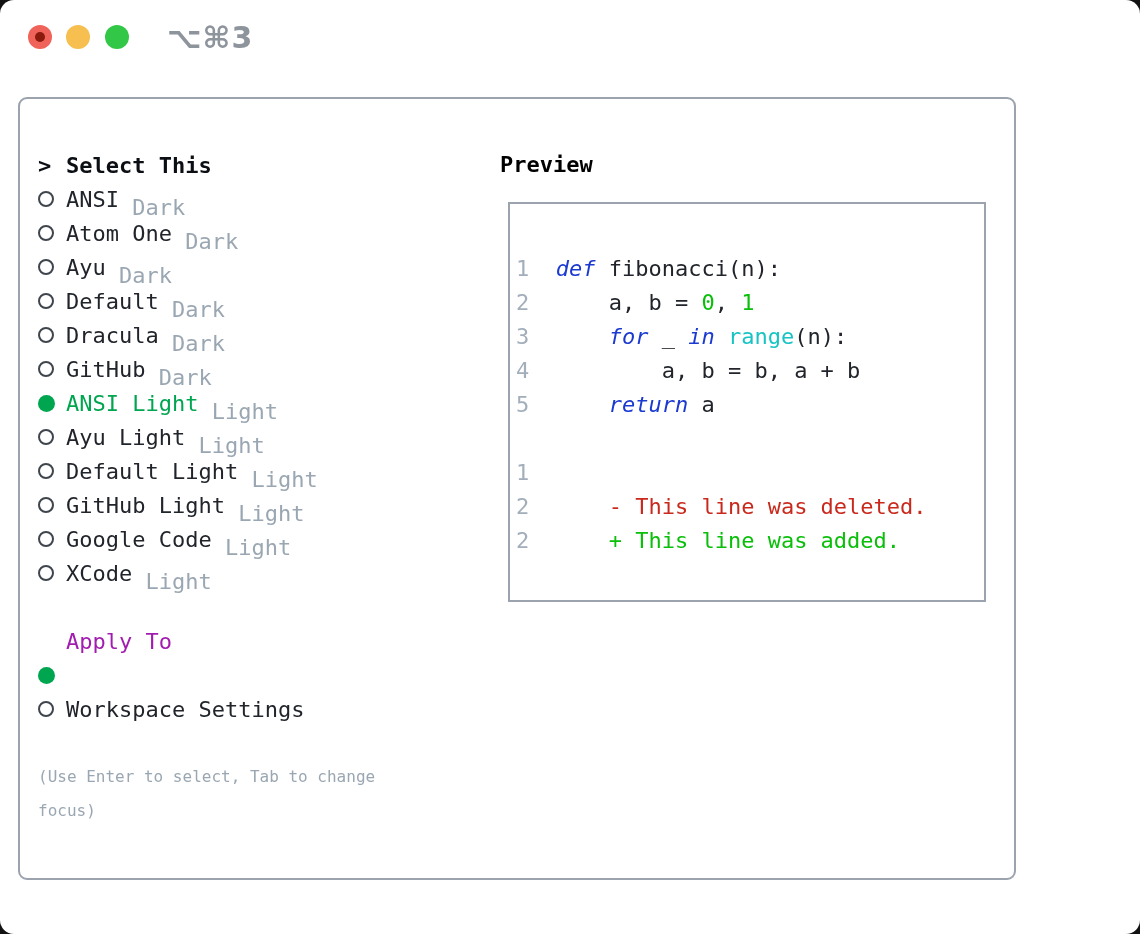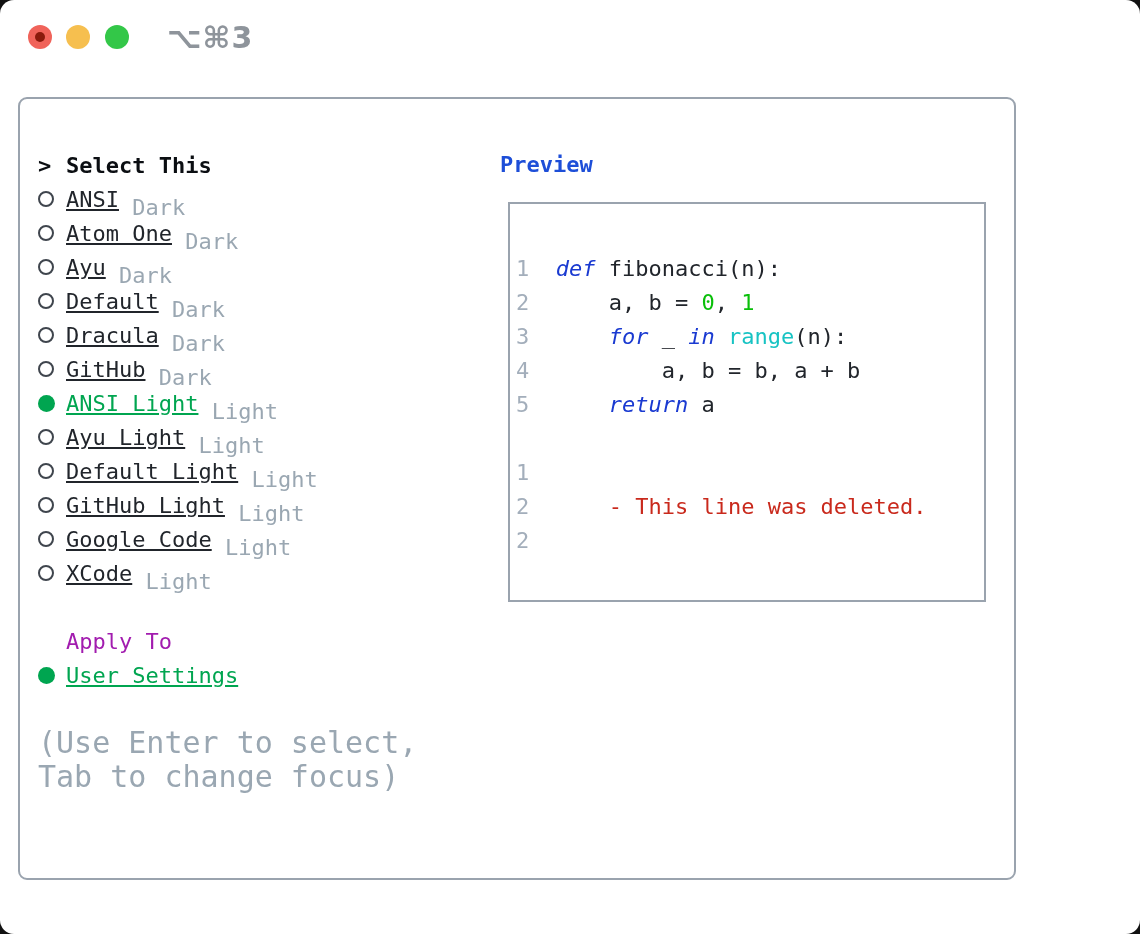--- a/index.html
+++ b/index.html
@@ -28,28 +28,28 @@
   
   .left-col { position:absolute; left:18px; top:49px; width:460px; }
   .row { height:34px; display:flex; align-items:center; font-size:22px; color:var(--c-text); }
   .row .marker { width:28px; flex:0 0 28px; display:flex; align-items:center; font-weight:bold; }
   .row.title-row { font-weight:bold; color:#0b0e12; }
   .spacer { height:34px; }
   .radio { width:16px; height:16px; border-radius:50%; border:2.5px solid #3f454d; }
   .radio.sel { border:none; background:var(--c-sel); width:17px; height:17px; }
   .t-name.sel { color:var(--c-sel); }
   .t-var { color:var(--c-dim); white-space:pre;margin-top:16px; }
-  .t-name { white-space:pre;text-decoration:underline; }
+  .t-name { white-space:pre; }
   .apply-title { color:#a21caf; }
-  .hint { margin-top:0; width:392px; font-size:30px; line-height:34px;
+  .hint { margin-top:0; width:392px; font-size:16px; line-height:34px;
           color:var(--c-dim); }
 
   
   .preview-title { position:absolute; left:480px; top:49px; height:34px; line-height:34px;
-                   font-size:22px; font-weight:bold; color:#1d4ed8; }
+                   font-size:22px; font-weight:bold; color:#000000; }
   .preview-box { position:absolute; left:488px; top:103px; width:478px; height:400px;
                  border:2px solid var(--c-border); background:#fff; padding:47px 0 0 6px; }
   .pline { height:34px; display:flex; align-items:center; font-size:22px; }
   .pline .ln { width:1ch; flex:0 0 auto; color:var(--c-gutter); white-space:pre; }
   .pline .ptext { margin-left:2ch; white-space:pre; color:var(--c-text); }
   .tk-keyword { color:var(--c-keyword);font-style:italic; }
   .tk-builtin { color:var(--c-builtin); }
   .tk-number  { color:var(--c-number); }
   .tk-plain   { color:var(--c-text); }
   .tk-context { color:var(--c-context); }
@@ -164,21 +164,26 @@
       <div class="spacer"></div>
       <div class="row">
         <span class="marker"></span>
           <span class="apply-title">Apply To</span>
       </div>
       <div id="apply-list">
           <div class="row">
             <span class="marker">
               <span class="radio sel"></span>
             </span>
-            <span class="t-name sel">User Settings</span>
+          </div>
+          <div class="row">
+            <span class="marker">
+              <span class="radio"></span>
+            </span>
+            <span class="t-name">Workspace Settings</span>
           </div>
         </div>
       <div class="spacer"></div>
       <div class="hint">(Use Enter to select, Tab to change focus)</div>
     </div>
 
     <div class="preview-title">Preview</div>
     <div class="preview-box">
       <div id="preview-lines">
           <div class="pline">
@@ -204,18 +209,19 @@
           <div class="spacer"></div>
           <div class="pline">
             <span class="ln">1</span>
           </div>
           <div class="pline">
             <span class="ln">2</span>
             <span class="ptext"><span class="tk-deleted">    - This line was deleted.</span></span>
           </div>
           <div class="pline">
             <span class="ln">2</span>
+            <span class="ptext"><span class="tk-added">    + This line was added.</span></span>
           </div>
         </div>
     </div>
 
   </div>
 </div>
 
 </body></html>

